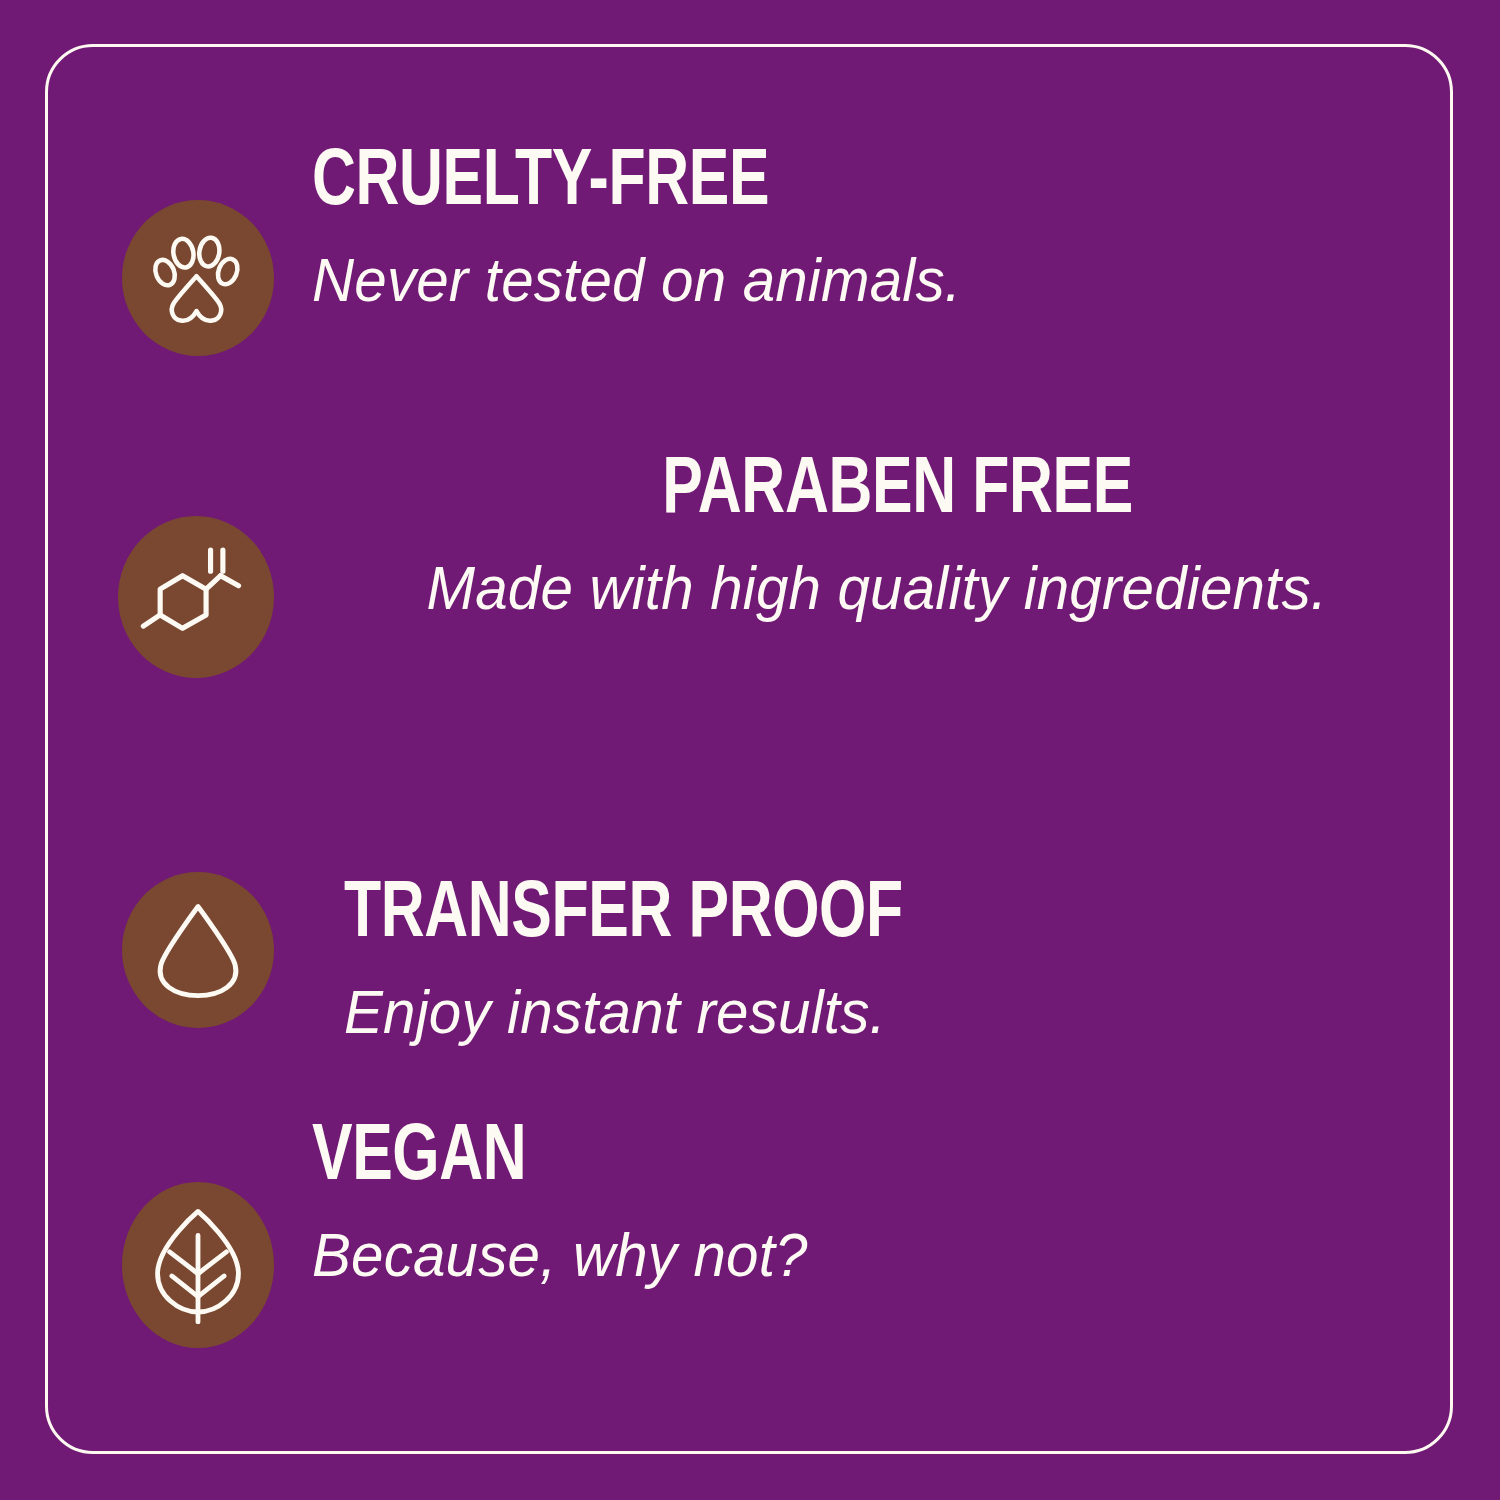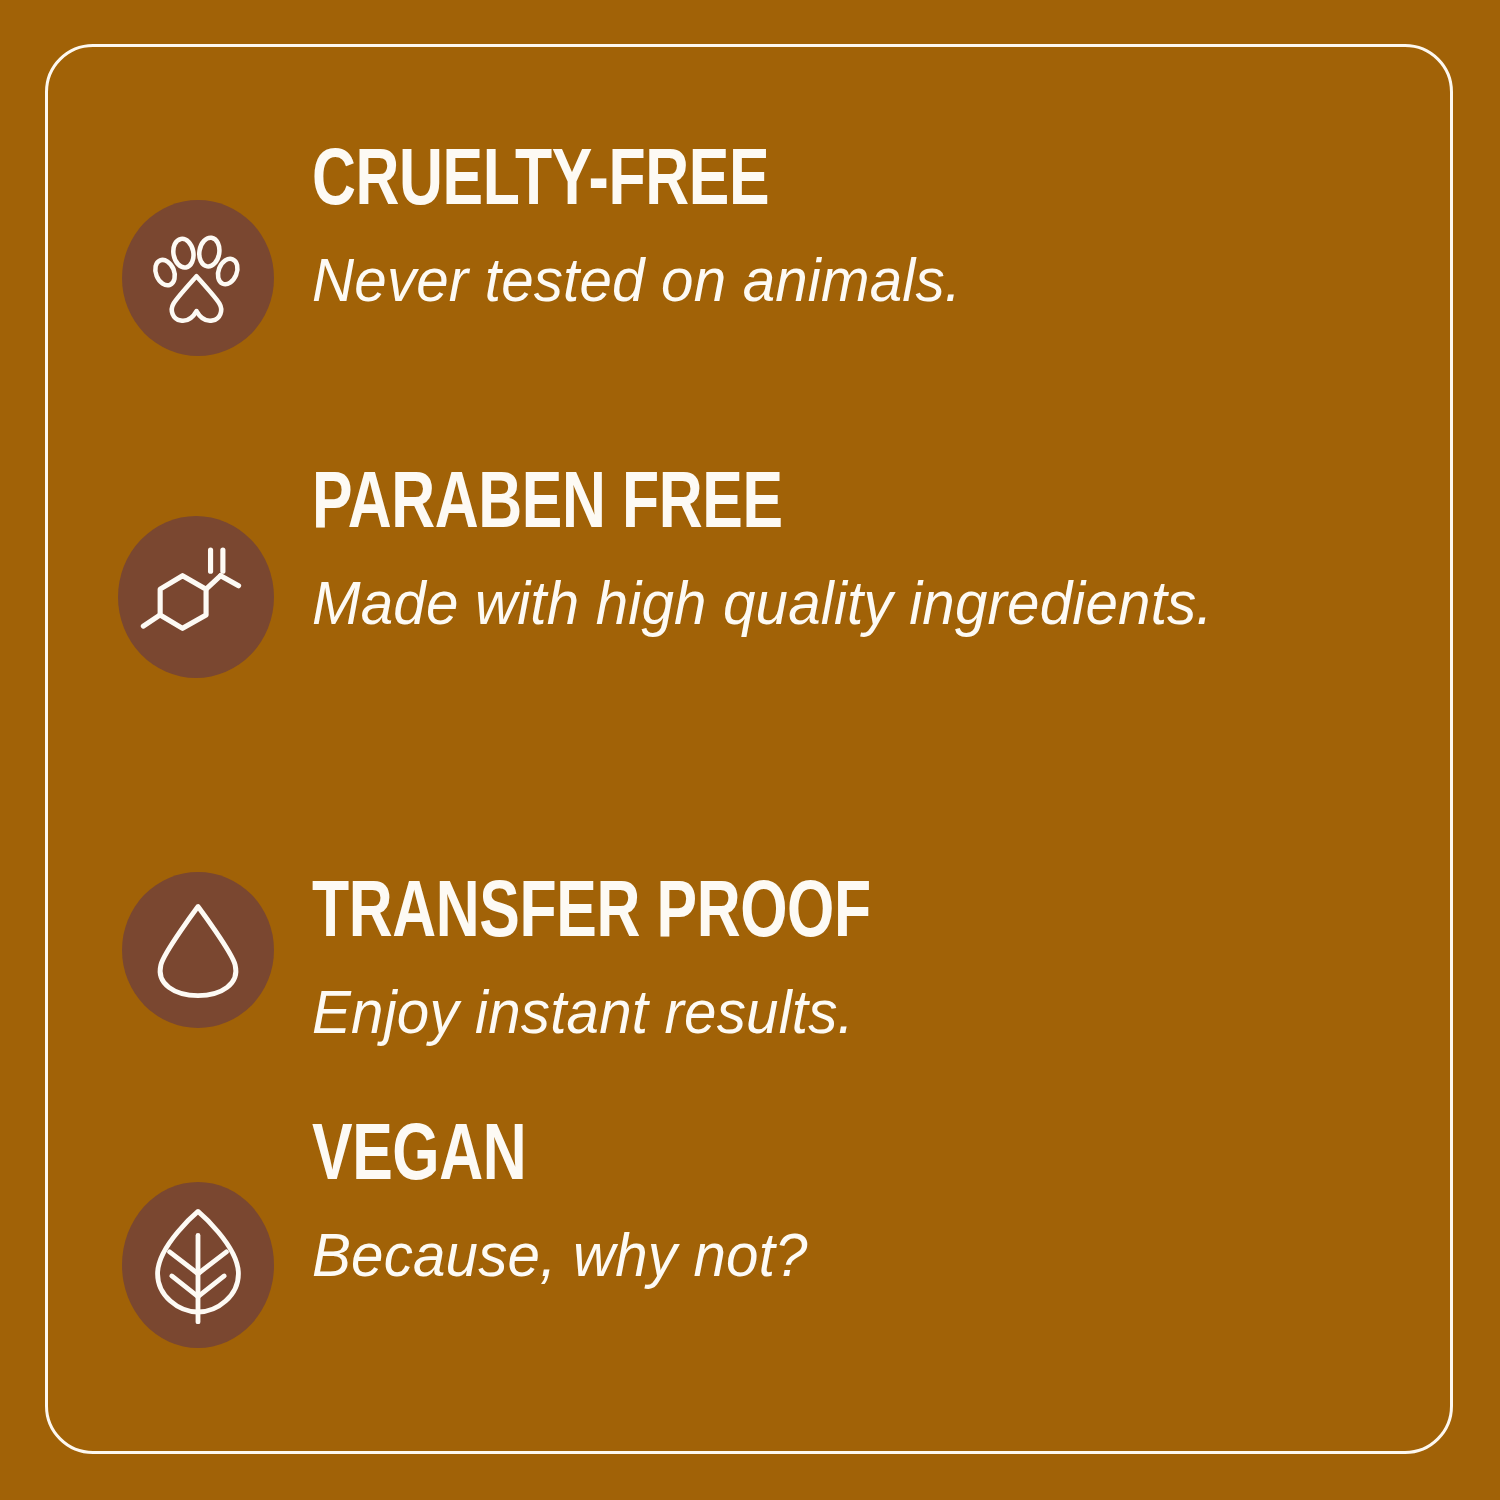--- a/index.html
+++ b/index.html
@@ -11,21 +11,21 @@
     height: 1500px;
     background: #ddb488;
     font-family: "Liberation Sans", sans-serif;
     overflow: hidden;
   }
 
   #page {
     position: relative;
     width: 1500px;
     height: 1500px;
-    background: #a16207;
+    background: #701a75;
   }
 
   
   #frame {
     position: absolute;
     left: 45px;
     top: 44px;
     width: 1408px;
     height: 1410px;
     border: 3px solid #fdf8f0;
@@ -85,24 +85,24 @@
     transform: scaleX(0.94);
     transform-origin: left center;
     margin: 0;
   }
 
   
   #feat-0 .icon-badge { left: 122px; top: 200px; }
   #feat-0 .txt-block  { top: 140px; }
 
   #feat-1 .icon-badge { left: 118px; top: 516px; width: 156px; height: 162px;}
-  #feat-1 .txt-block  { top: 463px; }
+  #feat-1 .txt-block  { top: 448px; text-align: right; }
 
   #feat-2 .icon-badge { left: 122px; top: 872px; }
-  #feat-2 .txt-block  { top: 872px; }
+  #feat-2 .txt-block  { top: 872px; margin-left: 32px; }
 
   #feat-3 .icon-badge { left: 122px; top: 1182px; width: 152px; height: 166px;}
   #feat-3 .txt-block  { top: 1115px; }
 
   .spacer-sm { height: 22px; }
 </style>
 </head>
 <body>
 
 <div id="page">

